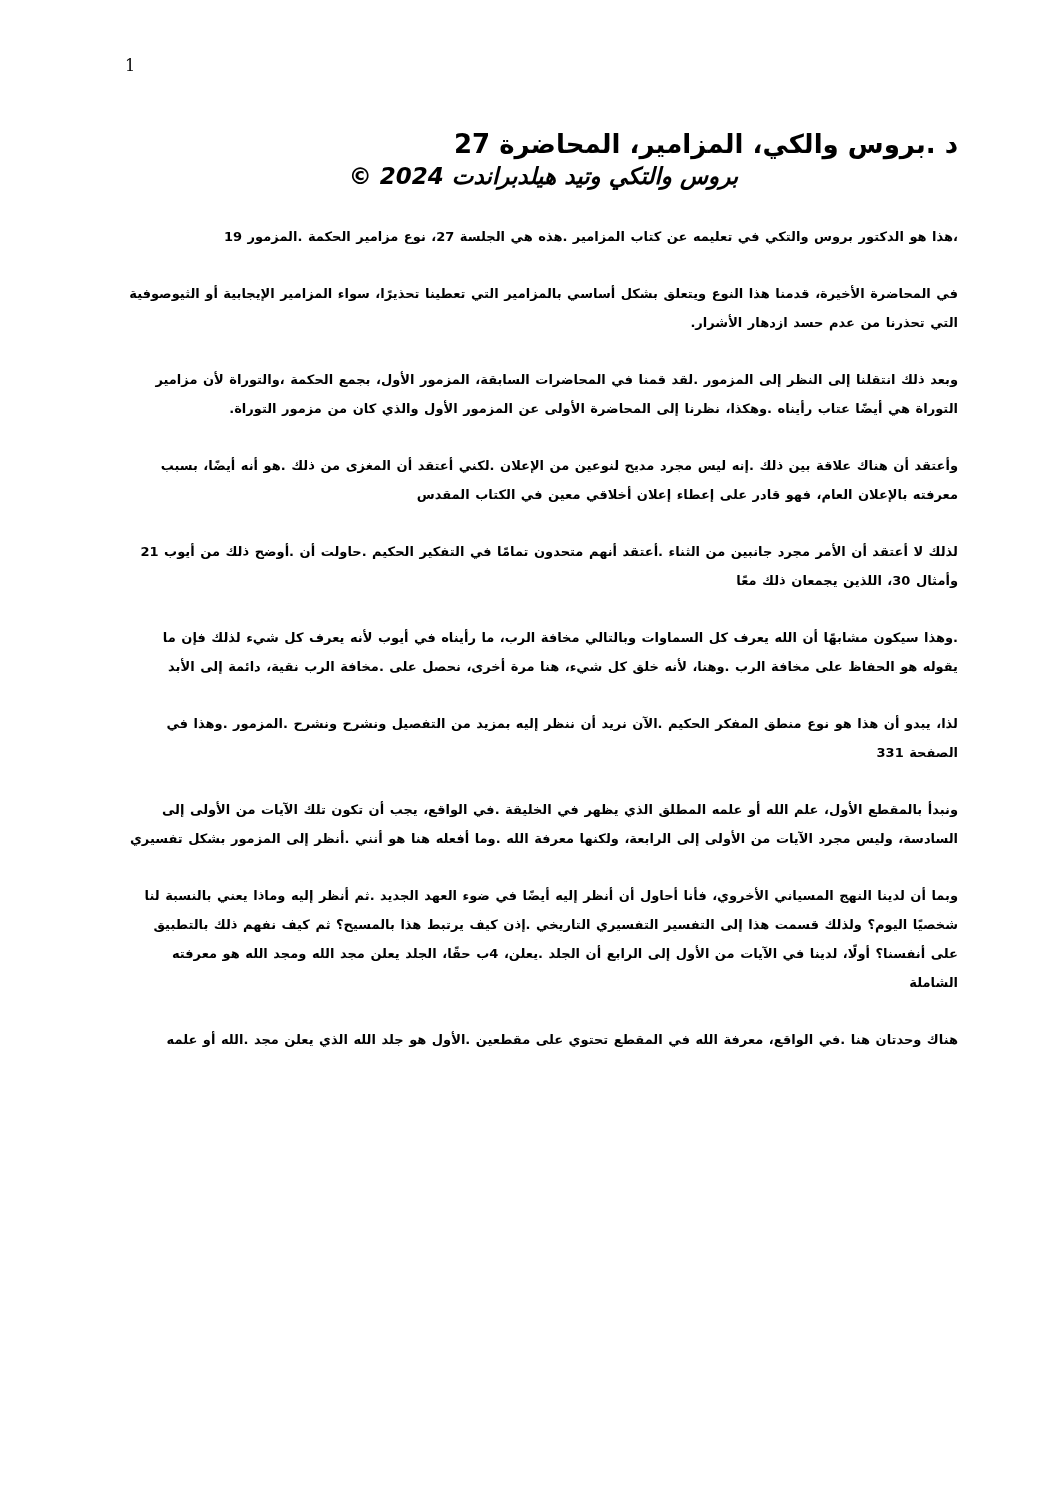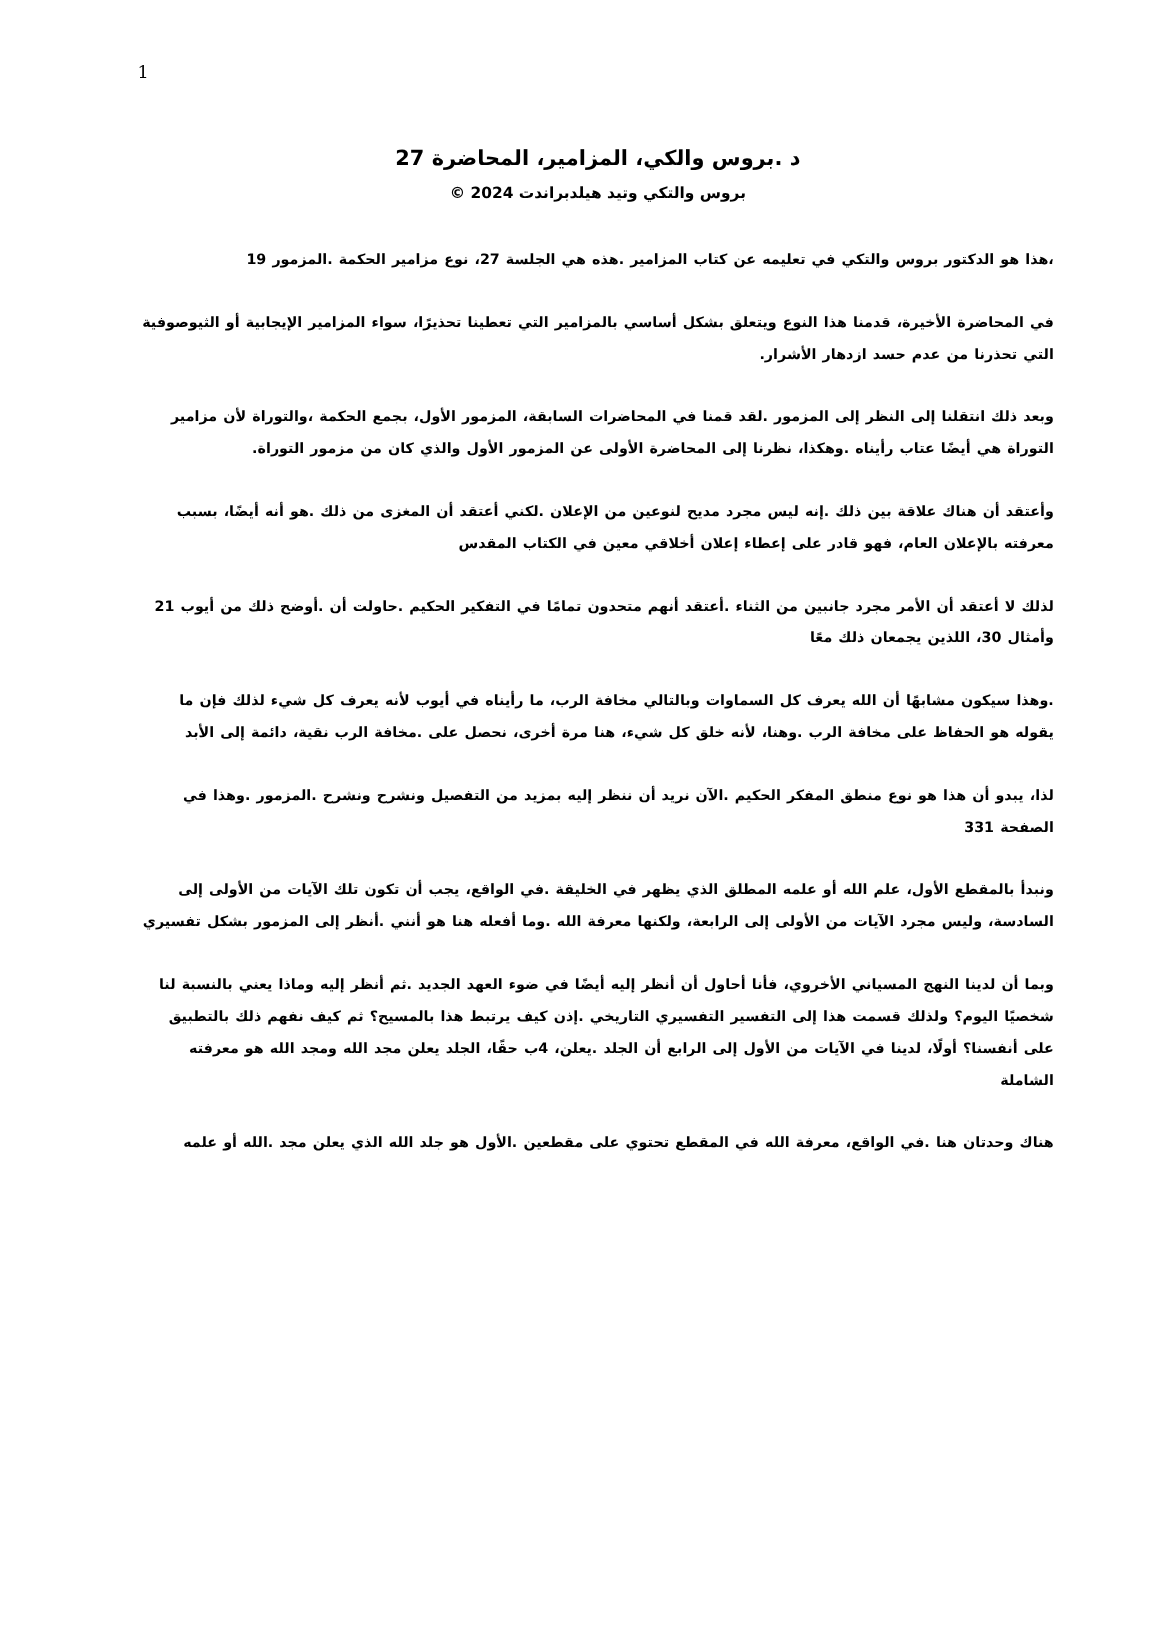--- a/index.html
+++ b/index.html
@@ -30,31 +30,33 @@
     top: 128px;
     left: 129px;
     right: 100px;
   }
   .title-block {
     text-align: center;
     direction: rtl;
   }
   .doc-title {
     margin: 0 0 4px 0;
-    font-size: 19px;
+    font-size: 26px;
     line-height: 32px;
     font-weight: bold;
     font-family: "DejaVu Sans", sans-serif;
+    text-align: right;
   }
   .doc-subtitle {
     margin: 0 0 34px 0;
-    font-size: 14px;
+    font-size: 23px;
     line-height: 24px;
     font-weight: bold;
     font-family: "DejaVu Sans", sans-serif;
+    font-style: italic;
   }
   .body-text p {
     direction: rtl;
     unicode-bidi: plaintext;
     text-align: right;
     margin: 0 0 28px 0;
     font-size: 13px;
     line-height: 29px;
     font-weight: bold;
     word-spacing: 1px;

